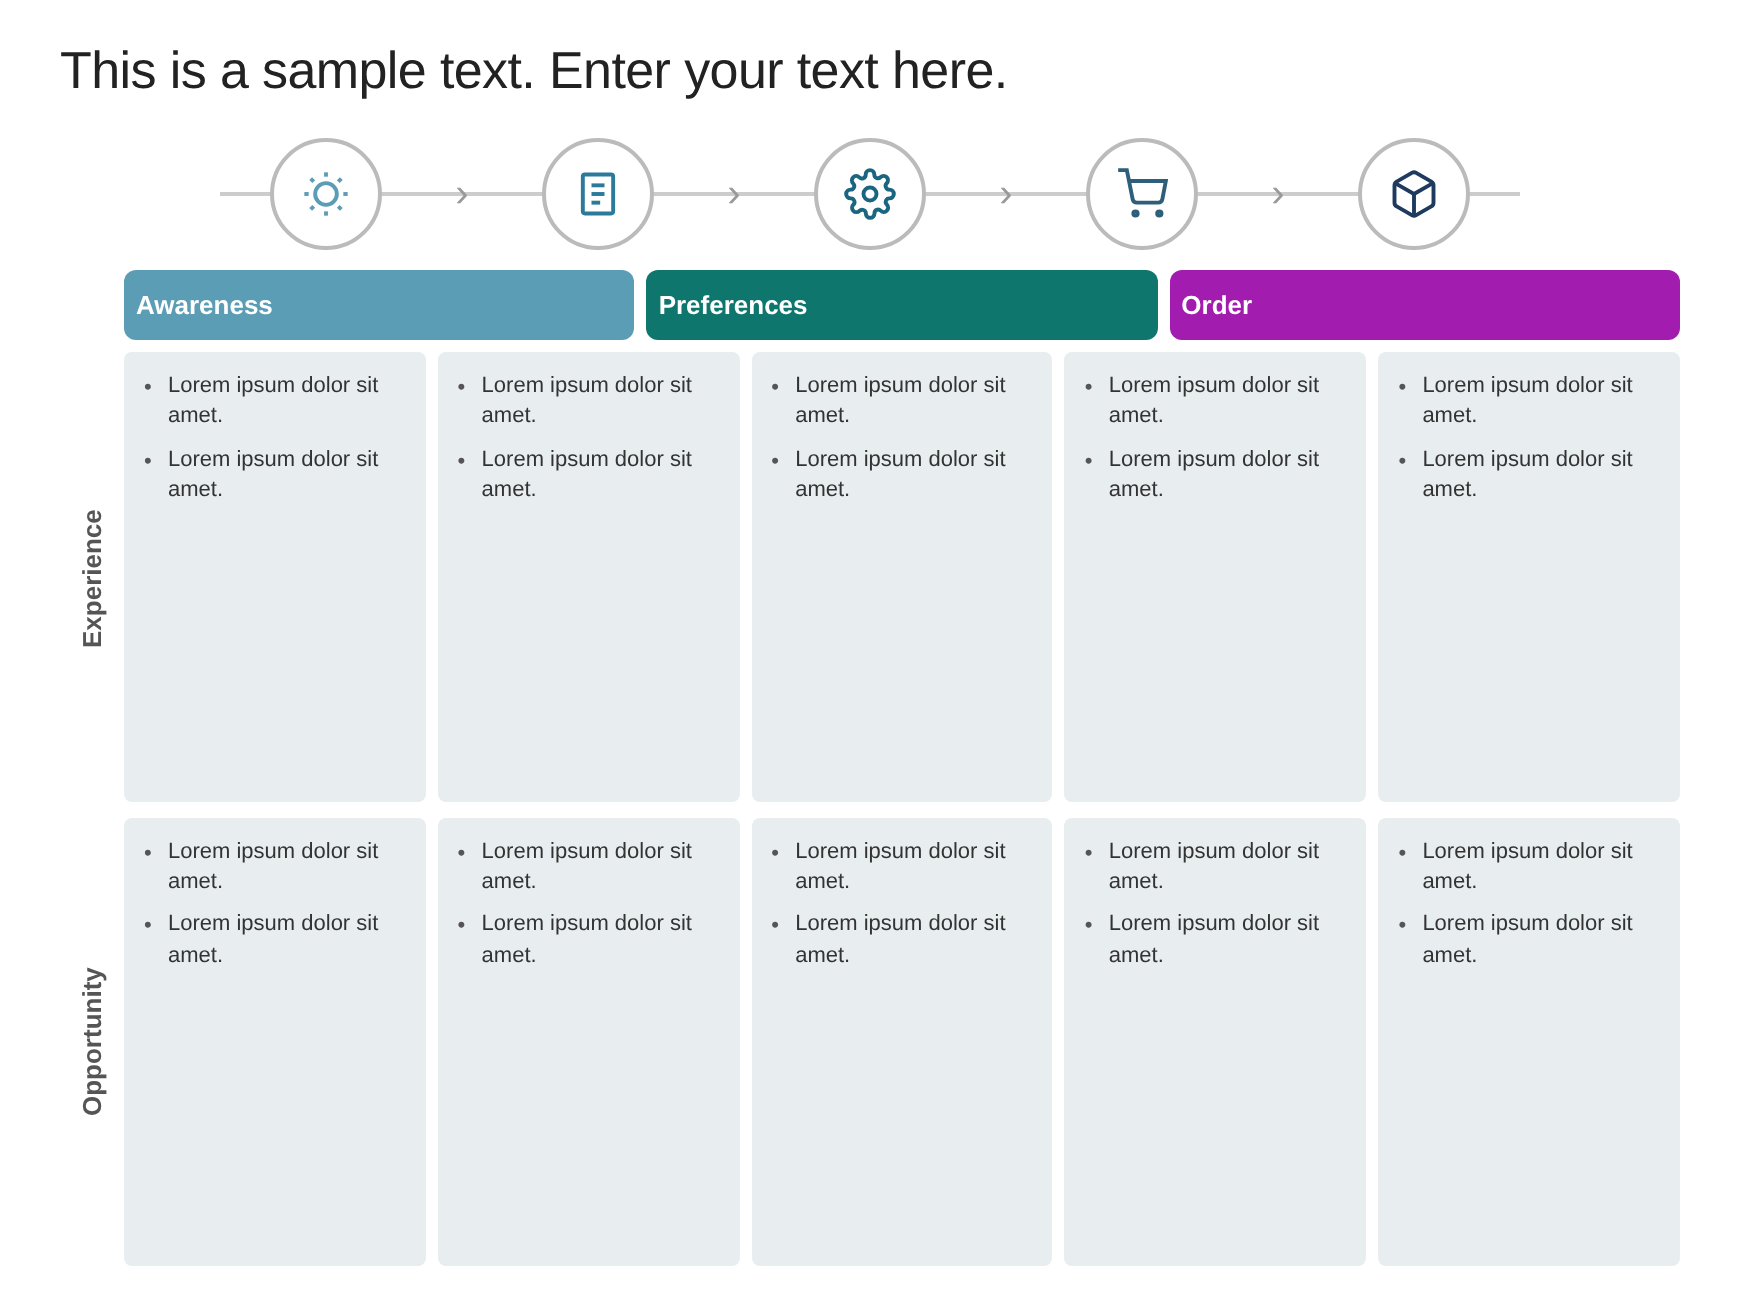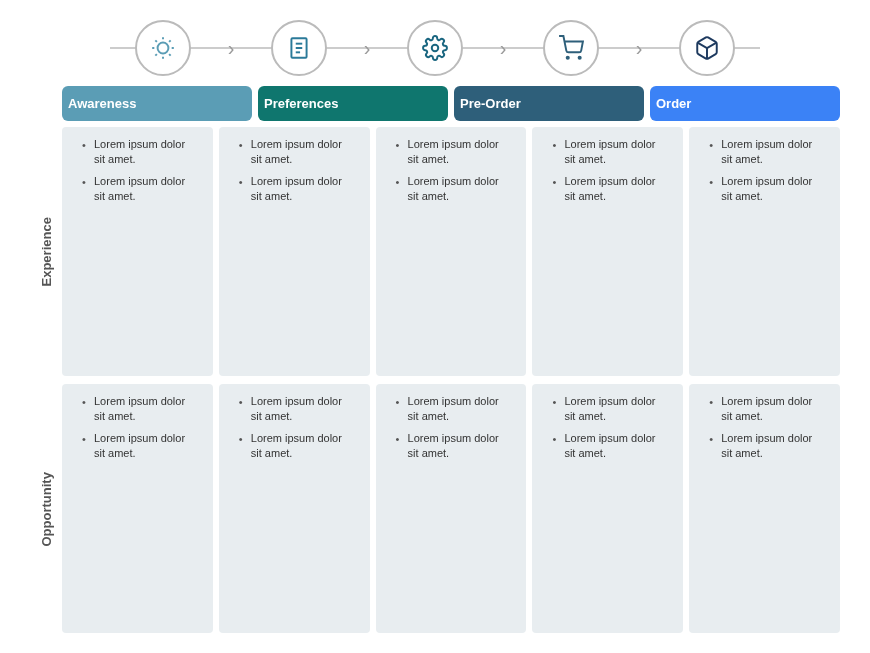--- a/index.html
+++ b/index.html
@@ -135,40 +135,40 @@
       border-radius: 6px;
       font-size: 13px;
       font-weight: 600;
       color: #fff;
     }
 
     .col-header.awareness { background: #5b9db5; }
     .col-header.preferences { background: #0f766e; }
     .col-header.consideration { background: #1a6680; }
     .col-header.preorder { background: #2e5f7a; }
-    .col-header.order { background: #3b82f6; }
+    .col-header.order { background: #a21caf; }
 
     .rows-area {
       display: flex;
       flex-direction: column;
       gap: 8px;
       flex: 1;
     }
 
     .data-row {
       display: flex;
       gap: 6px;
       flex: 1;
     }
 
     .data-cell {
       flex: 1;
       background: #e8edf0;
       border-radius: 4px;
-      padding: 10px 20px;
+      padding: 10px 10px;
       font-size: 11px;
       color: #333;
       line-height: 1.5;
     }
 
     .data-cell ul {
       list-style: none;
       padding: 0;
     }
 
@@ -189,20 +189,21 @@
       display: block;
       font-size: 11px;
       line-height: 1.4;
     }
   </style>
 </head>
 <body>
 
 <div class="page">
 
+  <div class="title">This is a sample text. Enter your text here.</div>
 
   <div class="timeline">
     <div class="timeline-line"></div>
 
     <div class="timeline-item">
       <div class="timeline-circle">
         <svg viewBox="0 0 24 24" fill="none" stroke="#5b9db5" stroke-width="1.8">
           <circle cx="12" cy="12" r="5"></circle>
           <line x1="12" y1="2" x2="12" y2="4"></line>
           <line x1="12" y1="20" x2="12" y2="22"></line>
@@ -271,21 +272,20 @@
       <div class="row-label">Experience</div>
       <div class="row-label-gap"></div>
       <div class="row-label">Opportunity</div>
     </div>
 
     <div class="table-main">
 
       <div class="col-headers">
         <div class="col-header awareness">Awareness</div>
         <div class="col-header preferences">Preferences</div>
-        <div class="col-header preorder">Pre-Order</div>
         <div class="col-header order">Order</div>
       </div>
 
       <div class="rows-area">
 
         <div class="data-row">
           <div class="data-cell">
             <ul>
               <li>
                   <span>Lorem ipsum dolor sit amet.</span>

